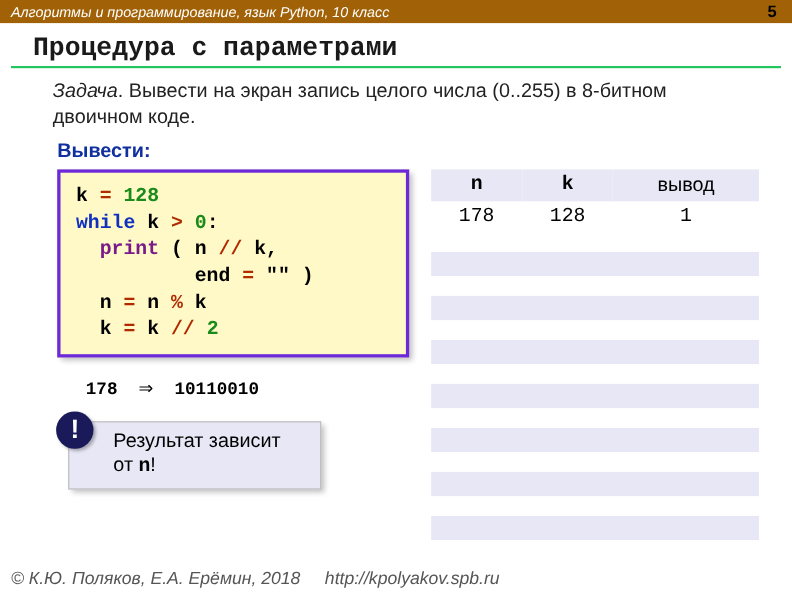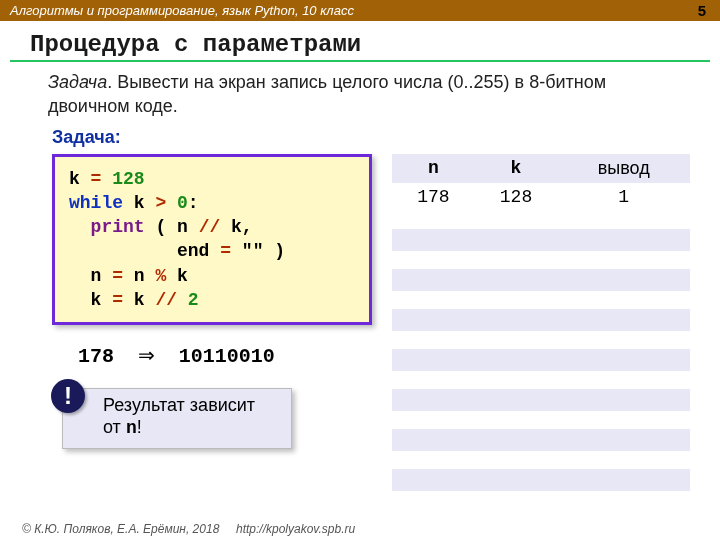--- a/index.html
+++ b/index.html
@@ -65,21 +65,21 @@
       white-space: pre;
       color: #000;
     }
     .kw { color: #1030c0; }
     .fn { color: #7a1a8a; }
     .num { color: #1a8a1a; }
     .op { color: #b02a00; }
     .str { color: #000; }
     .example {
       font-family: "Courier New", monospace;
-      font-size: 20px;
+      font-size: 16px;
       font-weight: bold;
       padding: 18px 0 0 26px;
     }
     .example .arrow { font-family: Arial; font-weight: normal; }
     .note-box {
       position: relative;
       margin: 20px 0 0 10px;
       background: #e7e7f5;
       border: 1px solid #bbb;
       box-shadow: 3px 3px 5px rgba(0,0,0,0.25);
@@ -117,43 +117,43 @@
     .trace-table td {
       text-align: center;
       font-family: "Courier New", monospace;
       font-size: 18px;
       padding: 4px 0;
     }
     .stripe { background: #e7e7f5; height: 22px; margin-top: 18px; }
     .footer {
       position: absolute;
       bottom: 4px;
-      left: 22px;
-      font-size: 12px;
+      left: 10px;
+      font-size: 16px;
       font-style: italic;
       color: #555;
       text-align: right;
     }
     .footer a { color: #555; font-style: italic; text-decoration: none; }
   </style>
 </head>
 <body>
 
 <div class="header-strip">
   <span>Алгоритмы и программирование, язык Python, 10 класс</span>
 </div>
 <div class="page-num">5</div>
 
 <div class="title">Процедура с параметрами</div>
 
 <div class="task">
   <span class="task-label">Задача</span><span>. Вывести на экран запись целого числа (0..255) в 8-битном двоичном коде.</span>
 </div>
 
-<div class="solution-label">Задача:</div>
+<div class="solution-label">Вывести:</div>
 
 <div class="content">
   <div class="left-col">
     <div class="code-block"><span>k</span><span class="op"> = </span><span class="num">128</span>
 <span class="kw">while</span><span> k</span><span class="op"> &gt; </span><span class="num">0</span><span>:</span>
 <span>  </span><span class="fn">print</span><span> ( n</span><span class="op"> // </span><span>k,</span>
 <span>          end</span><span class="op"> = </span><span class="str">""</span><span> )</span>
 <span>  n</span><span class="op"> = </span><span>n</span><span class="op"> % </span><span>k</span>
 <span>  k</span><span class="op"> = </span><span>k</span><span class="op"> // </span><span class="num">2</span></div>
 

